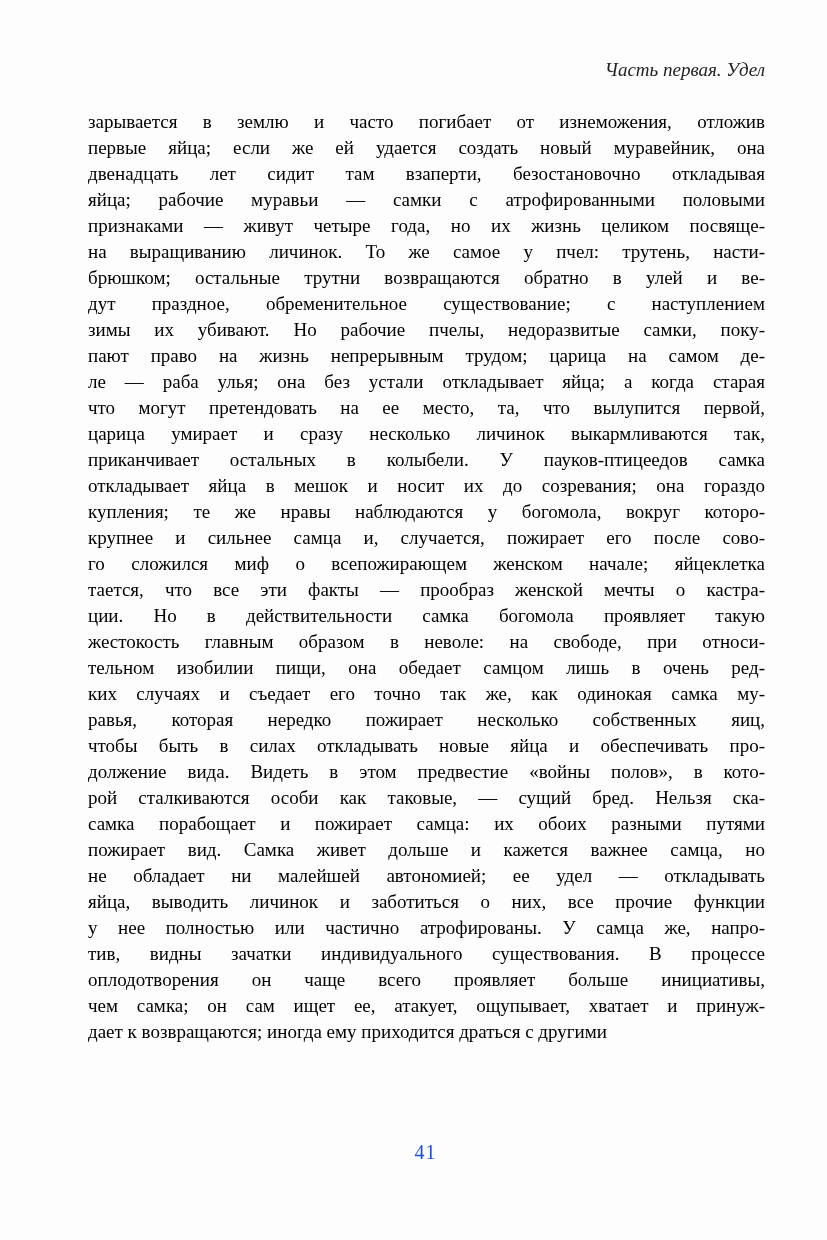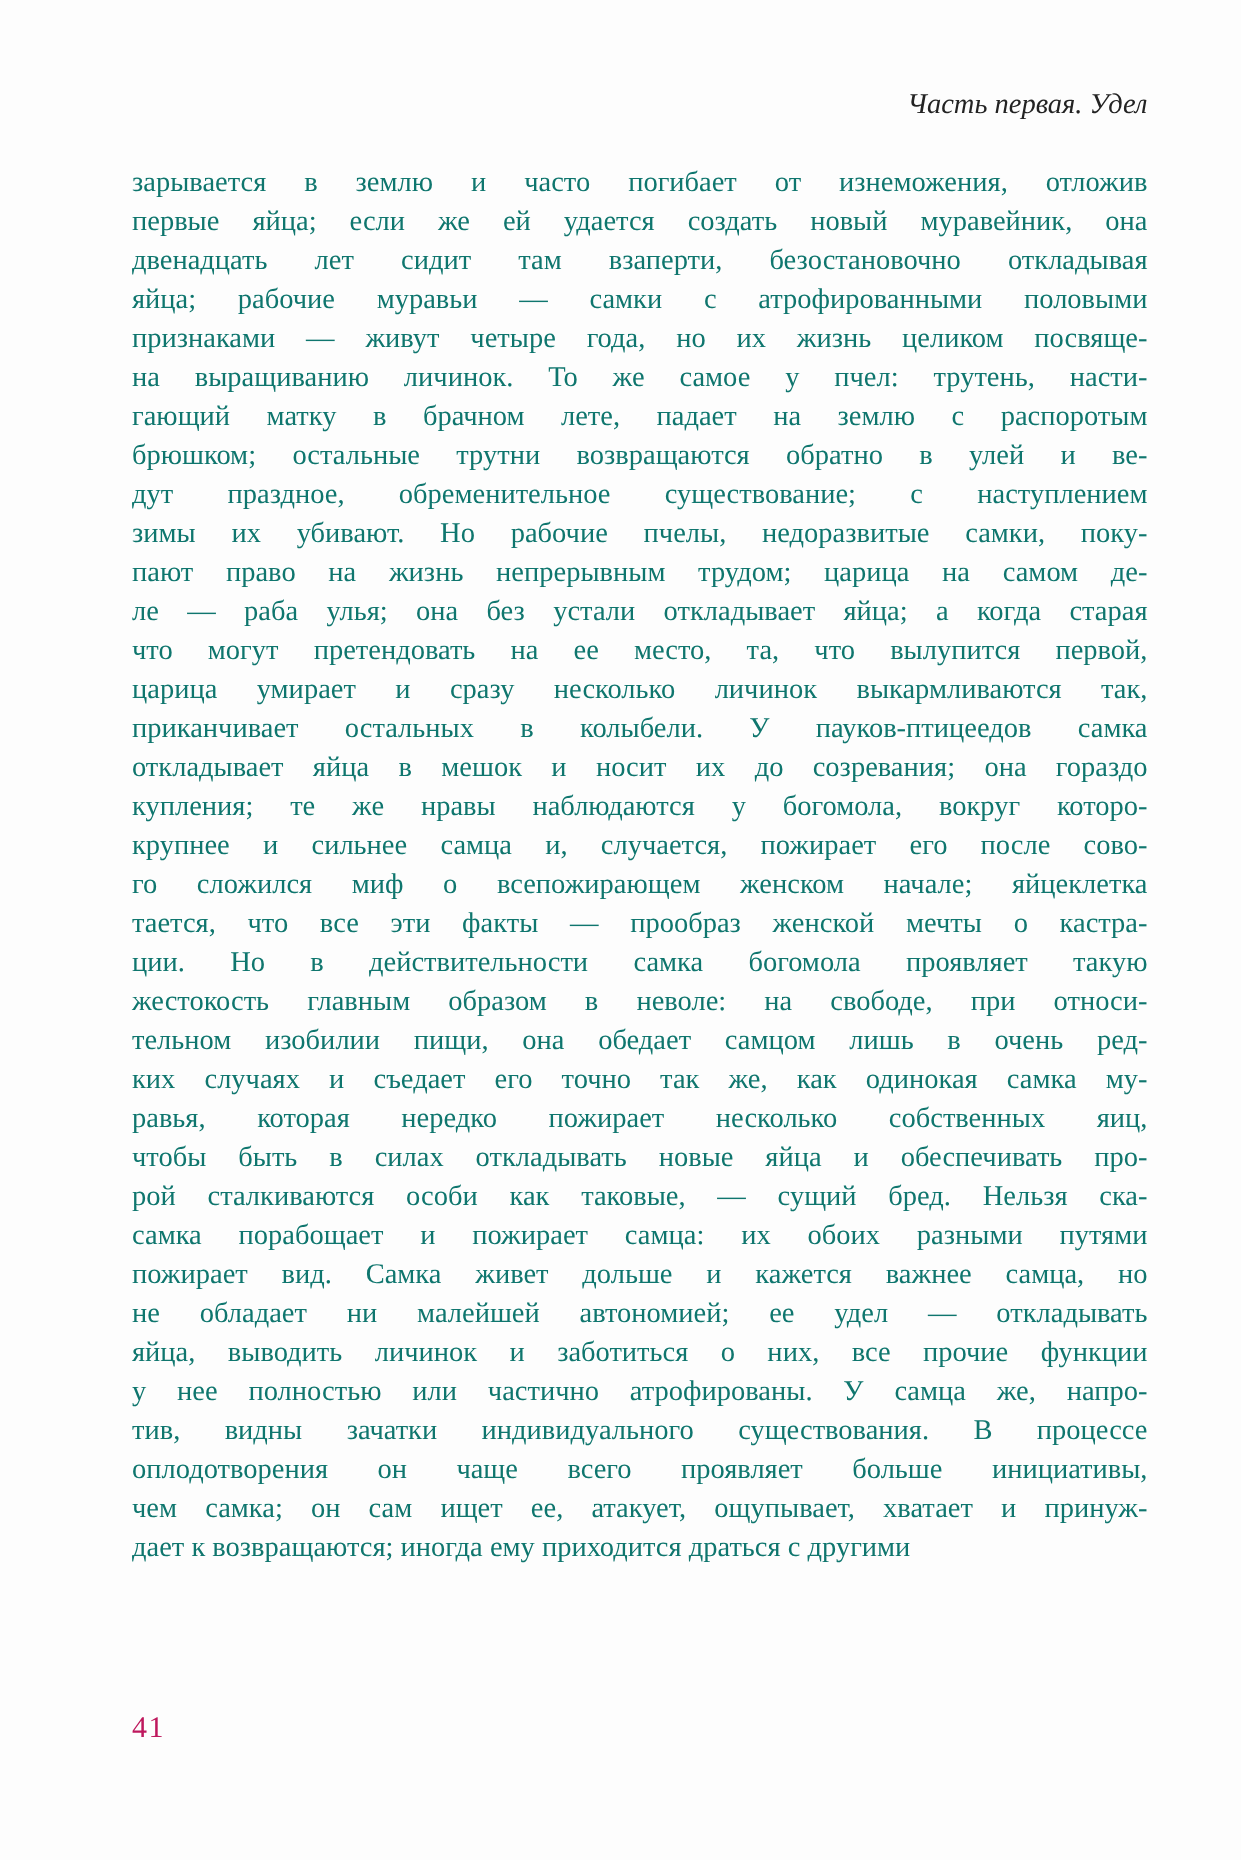--- a/index.html
+++ b/index.html
@@ -37,70 +37,70 @@
     top: 109px;
     left: 88px;
     right: 62px;
   }
   .line {
     font-size: 19px;
     line-height: 26px;
     text-align: justify;
     text-align-last: justify;
     white-space: normal;
-    color: #0f766e;
+    color: #000000;
   }
   .line.last {
     text-align-last: left;
   }
   .folio {
     position: absolute;
     top: 1140px;
     left: 88px;
     right: 64px;
-    text-align: left;
+    text-align: center;
     font-size: 20px;
     line-height: 24px;
-    color: #be185d;
+    color: #1d4ed8;
     letter-spacing: 1px;
   }
 </style>
 </head>
 <body>
 
 <div class="page">
   <div class="running-head">Часть первая. Удел</div>
 
   <div class="text-block">
       <div class="line">зарывается в землю и часто погибает от изнеможения, отложив</div>
       <div class="line">первые яйца; если же ей удается создать новый муравейник, она</div>
       <div class="line">двенадцать лет сидит там взаперти, безостановочно откладывая</div>
       <div class="line">яйца; рабочие муравьи — самки с атрофированными половыми</div>
       <div class="line">признаками — живут четыре года, но их жизнь целиком посвяще-</div>
       <div class="line">на выращиванию личинок. То же самое у пчел: трутень, насти-</div>
-      <div class="line">гающий матку в брачном лете, падает на землю с распоротым</div>
       <div class="line">брюшком; остальные трутни возвращаются обратно в улей и ве-</div>
       <div class="line">дут праздное, обременительное существование; с наступлением</div>
       <div class="line">зимы их убивают. Но рабочие пчелы, недоразвитые самки, поку-</div>
       <div class="line">пают право на жизнь непрерывным трудом; царица на самом де-</div>
       <div class="line">ле — раба улья; она без устали откладывает яйца; а когда старая</div>
       <div class="line">что могут претендовать на ее место, та, что вылупится первой,</div>
       <div class="line">царица умирает и сразу несколько личинок выкармливаются так,</div>
       <div class="line">приканчивает остальных в колыбели. У пауков-птицеедов самка</div>
       <div class="line">откладывает яйца в мешок и носит их до созревания; она гораздо</div>
       <div class="line">купления; те же нравы наблюдаются у богомола, вокруг которо-</div>
       <div class="line">крупнее и сильнее самца и, случается, пожирает его после сово-</div>
       <div class="line">го сложился миф о всепожирающем женском начале; яйцеклетка</div>
       <div class="line">тается, что все эти факты — прообраз женской мечты о кастра-</div>
       <div class="line">ции. Но в действительности самка богомола проявляет такую</div>
       <div class="line">жестокость главным образом в неволе: на свободе, при относи-</div>
       <div class="line">тельном изобилии пищи, она обедает самцом лишь в очень ред-</div>
       <div class="line">ких случаях и съедает его точно так же, как одинокая самка му-</div>
       <div class="line">равья, которая нередко пожирает несколько собственных яиц,</div>
       <div class="line">чтобы быть в силах откладывать новые яйца и обеспечивать про-</div>
+      <div class="line">должение вида. Видеть в этом предвестие «войны полов», в кото-</div>
       <div class="line">рой сталкиваются особи как таковые, — сущий бред. Нельзя ска-</div>
       <div class="line">самка порабощает и пожирает самца: их обоих разными путями</div>
       <div class="line">пожирает вид. Самка живет дольше и кажется важнее самца, но</div>
       <div class="line">не обладает ни малейшей автономией; ее удел — откладывать</div>
       <div class="line">яйца, выводить личинок и заботиться о них, все прочие функции</div>
       <div class="line">у нее полностью или частично атрофированы. У самца же, напро-</div>
       <div class="line">тив, видны зачатки индивидуального существования. В процессе</div>
       <div class="line">оплодотворения он чаще всего проявляет больше инициативы,</div>
       <div class="line">чем самка; он сам ищет ее, атакует, ощупывает, хватает и принуж-</div>
       <div class="line last">дает к возвращаются; иногда ему приходится драться с другими</div>

